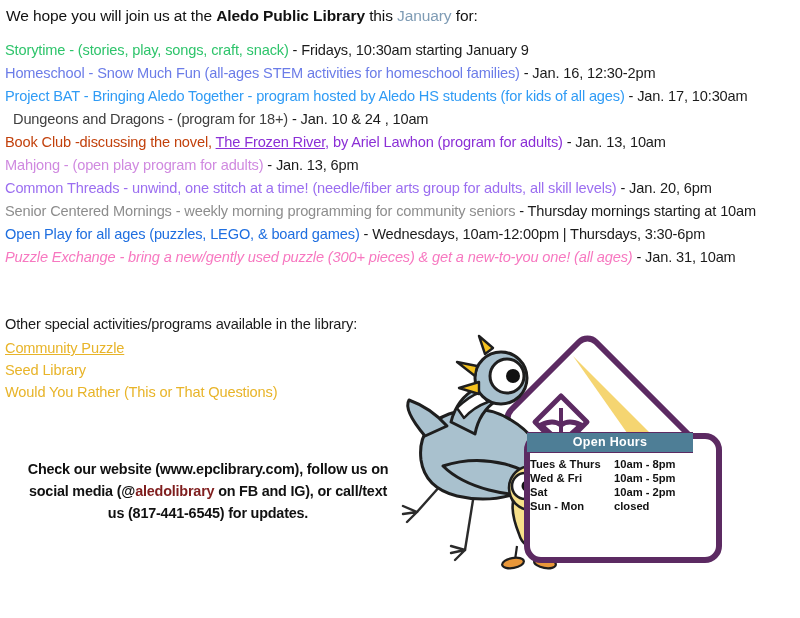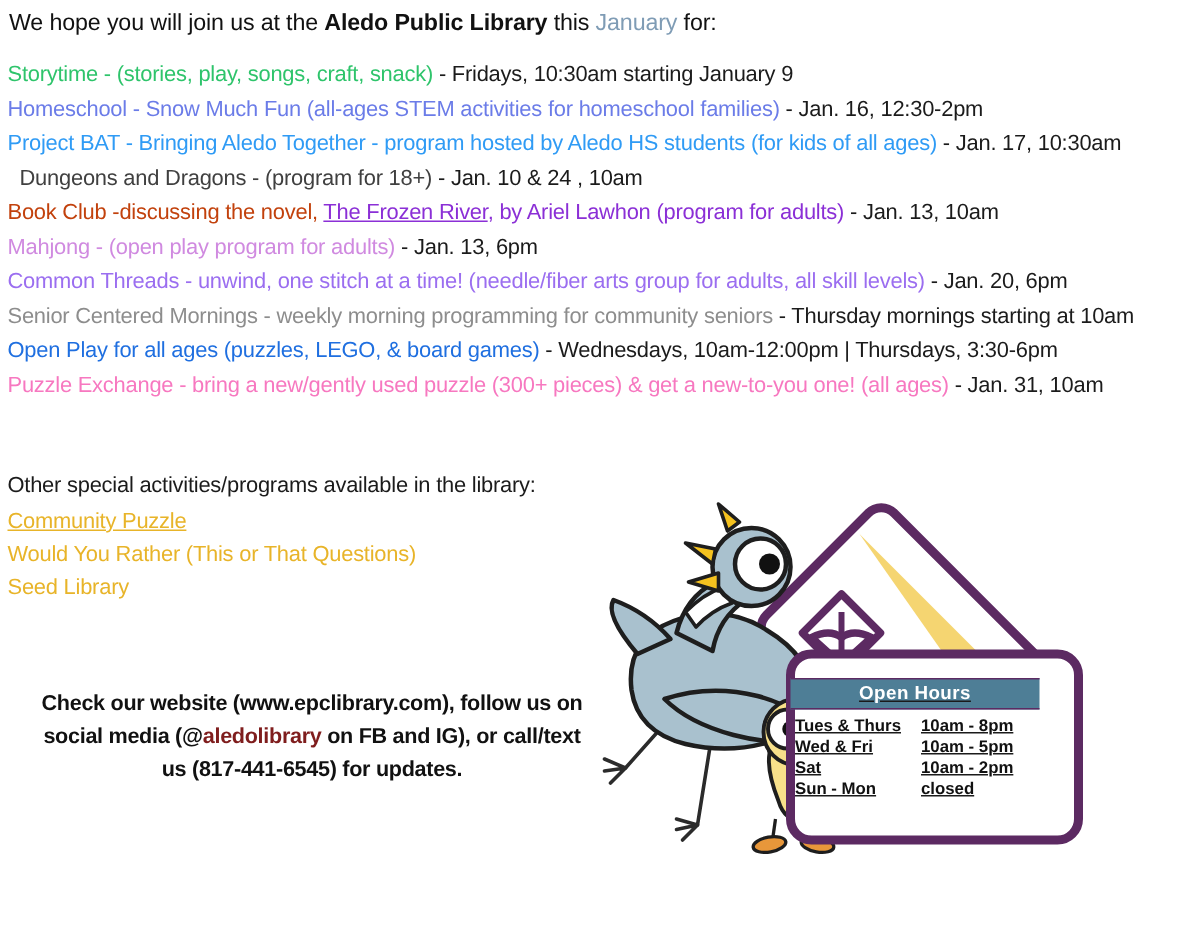--- a/index.html
+++ b/index.html
@@ -101,23 +101,22 @@
     top: 330px;
     width: 330px;
     height: 250px;
   }
   .illustration svg { display: block; }
 
   
   .hours-card {
     position: absolute;
     left: 527px;
-    top: 452px;
+    top: 432px;
     width: 166px;
-    text-decoration: underline;
   }
   .hours-title {
     background: #4e7e96;
     color: #ffffff;
     font-size: 12.5px;
     font-weight: bold;
     text-align: center;
     letter-spacing: 0.3px;
     padding: 2px 0 3px 0;
     border-top: 1.5px solid #5c2a62;
@@ -179,30 +178,30 @@
 
     <div class="program-line">
       <span class="name" style="color: rgb(141, 141, 141);">Senior Centered Mornings - weekly morning programming for community seniors</span><span class="when"> - Thursday mornings starting at 10am</span>
     </div>
 
     <div class="program-line">
       <span class="name" style="color: rgb(31, 111, 224);">Open Play for all ages (puzzles, LEGO, &amp; board games)</span><span class="when"> - Wednesdays, 10am-12:00pm  |  Thursdays, 3:30-6pm</span>
     </div>
 
     <div class="program-line">
-      <span class="name" style="color: rgb(247, 120, 192);">Puzzle Exchange - bring a new/gently used puzzle (300+ pieces) &amp; get a new-to-you one! (all ages)</span><span class="when"> - Jan. 31, 10am</span>
+      <span class="name" style="color: rgb(247, 120, 192); font-style: italic;">Puzzle Exchange - bring a new/gently used puzzle (300+ pieces) &amp; get a new-to-you one! (all ages)</span><span class="when"> - Jan. 31, 10am</span>
     </div>
 
   </div>
 
   <div class="other-heading">Other special activities/programs available in the library:</div>
   <div class="other-list">
     <div class="other-line" style="color: rgb(232, 180, 41); text-decoration: underline;">Community Puzzle</div>
+    <div class="other-line" style="color: rgb(232, 180, 41);">Seed Library</div>
     <div class="other-line" style="color: rgb(232, 180, 41);">Would You Rather (This or That Questions)</div>
-    <div class="other-line" style="color: rgb(232, 180, 41);">Seed Library</div>
   </div>
 
   <div class="footer">
     <div>
       <span>Check our website (www.epclibrary.com), follow us on</span>
     </div>
     <div><span>social media (@</span><span class="handle" style="color: #7f1d1d;">aledolibrary</span><span> on FB and IG), or call/text</span></div>
     <div>us (817-441-6545) for updates.</div>
   </div>
 

